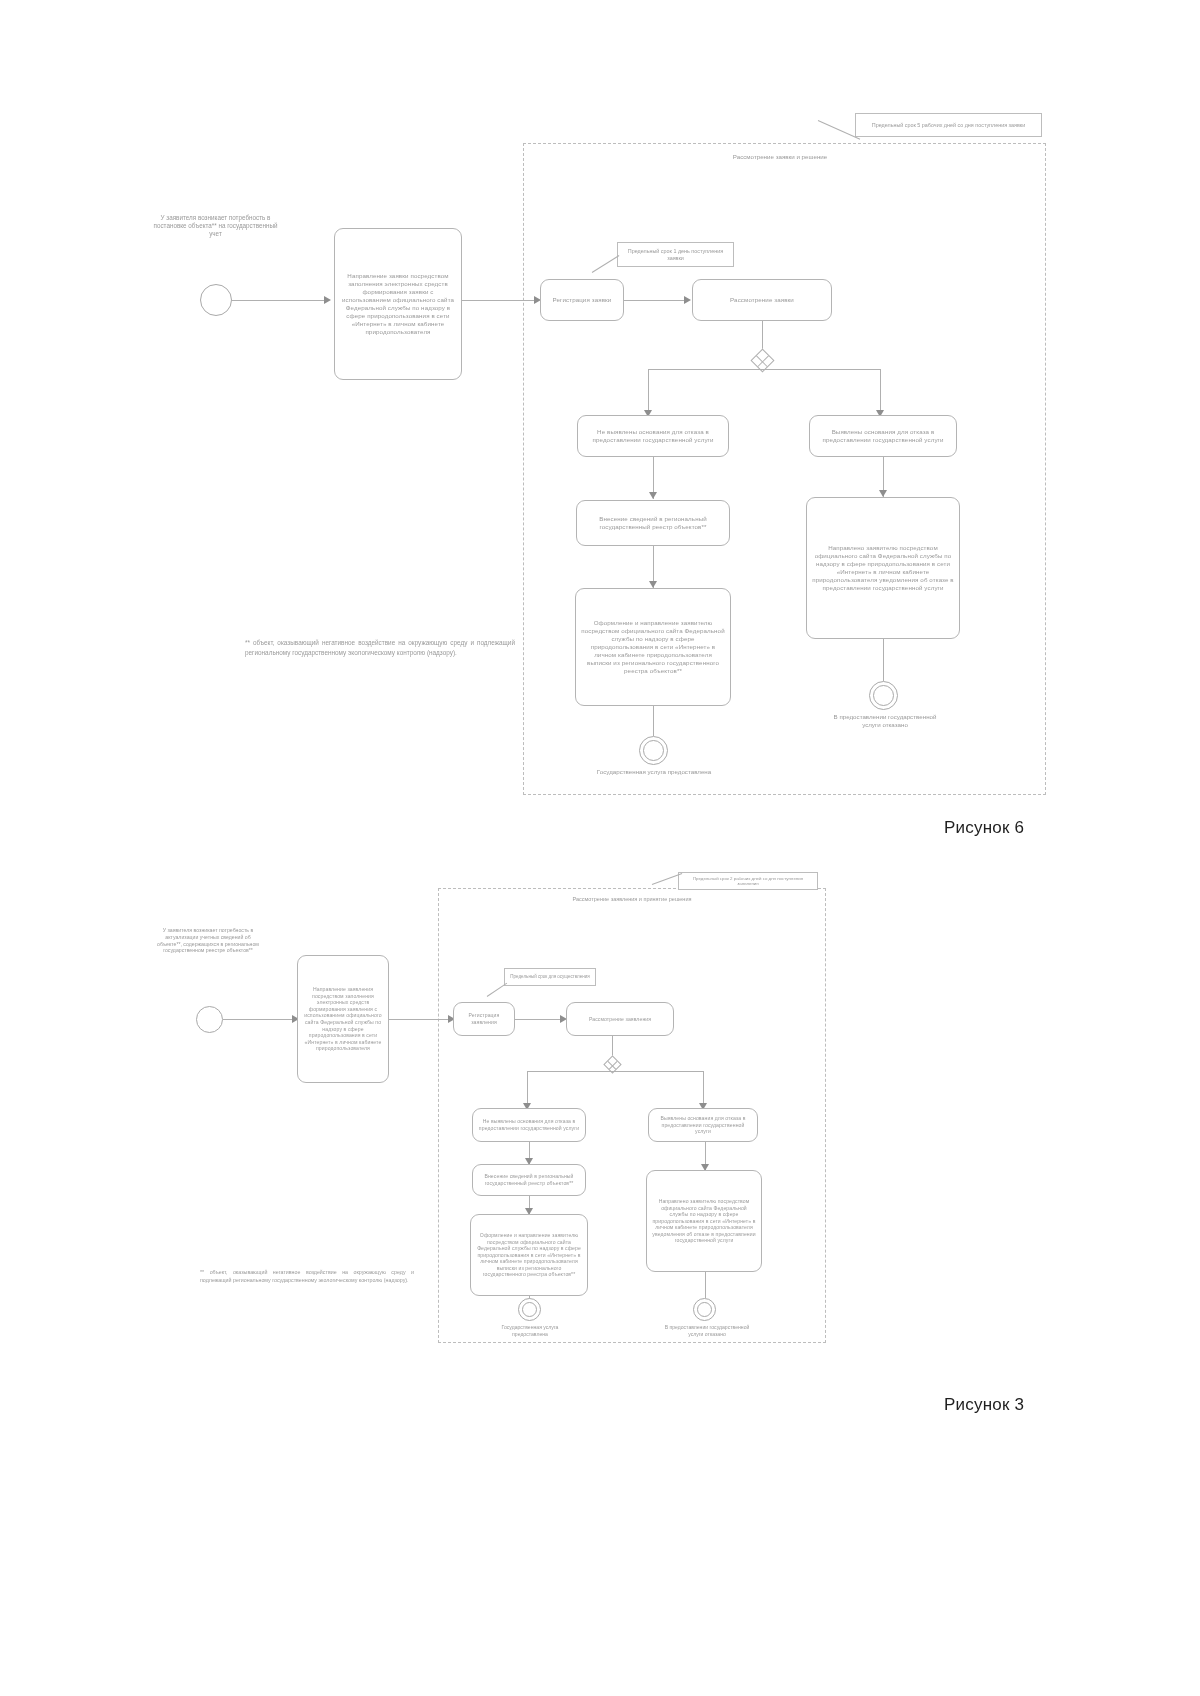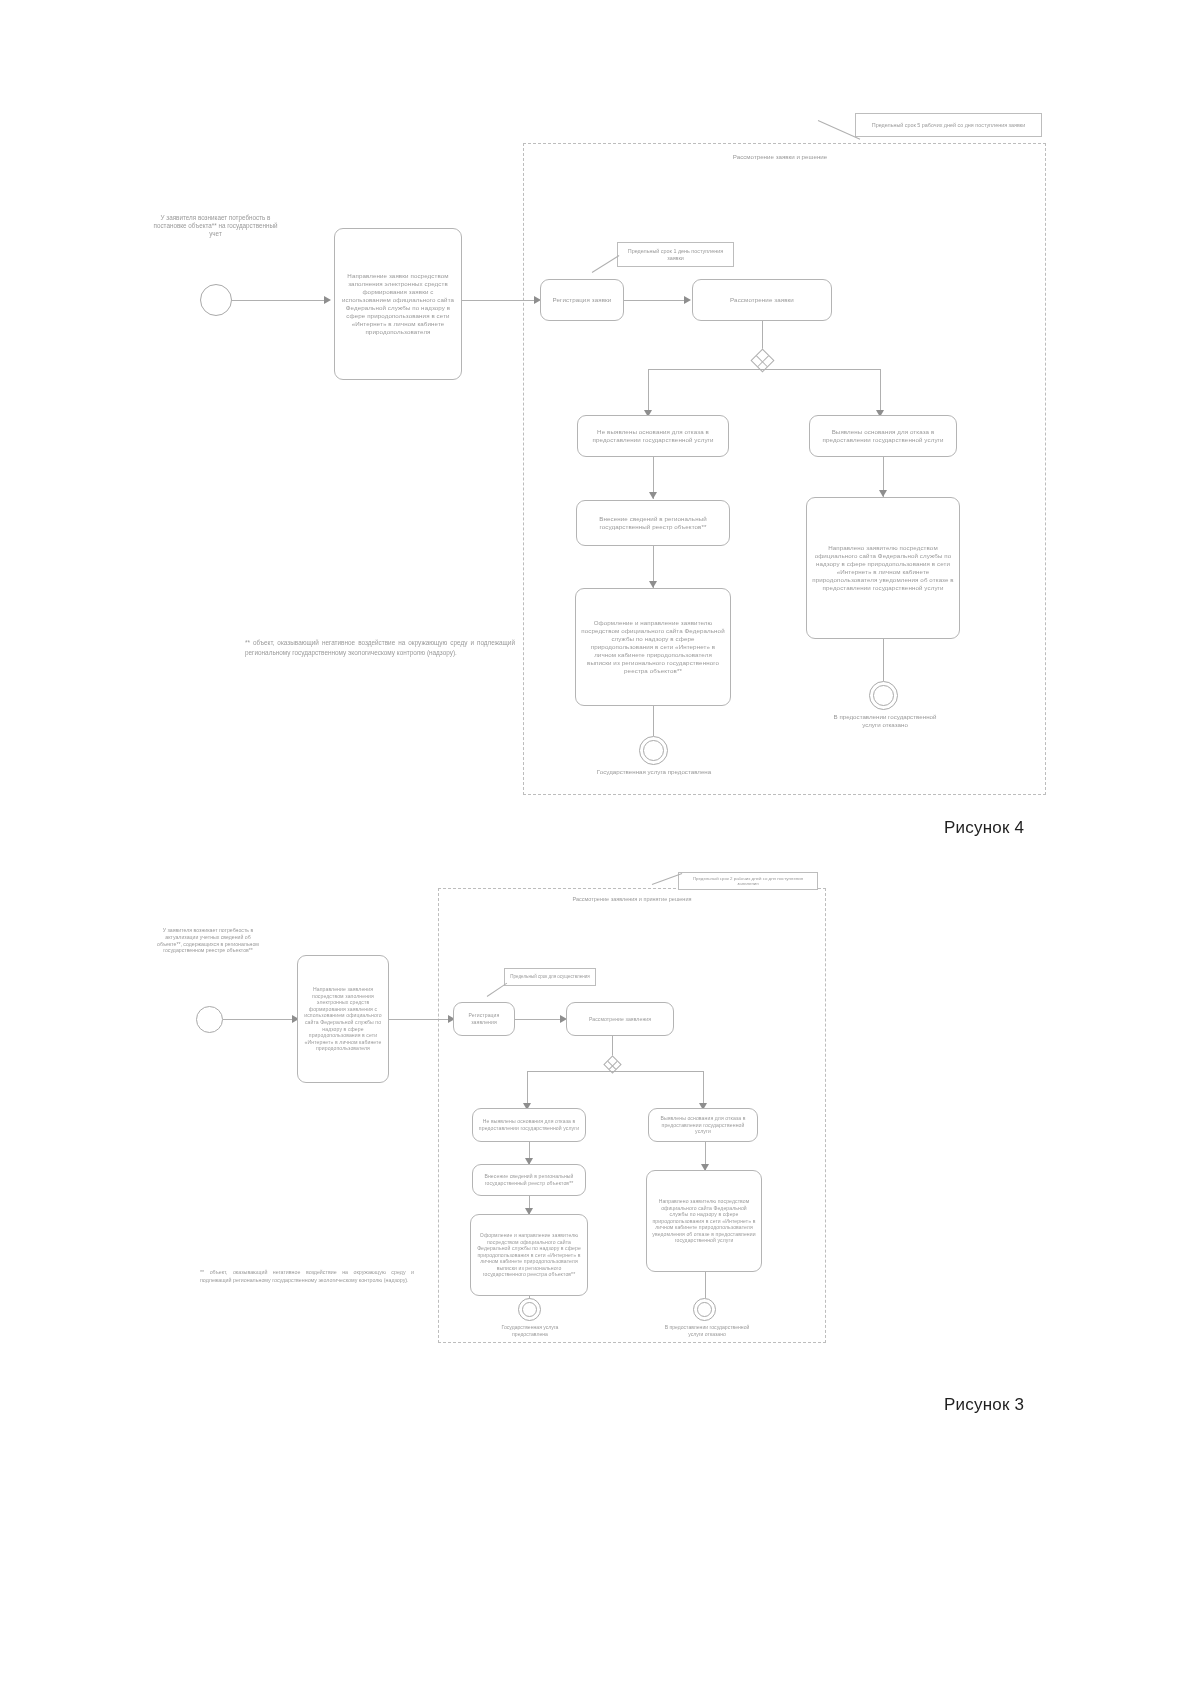--- a/index.html
+++ b/index.html
@@ -156,21 +156,21 @@
     <div class="arrow down" style="left:879px;top:490px;"></div>
 
     <div class="node" style="left:806px;top:497px;width:154px;height:142px;font-size:6.2px;">Направлено заявителю посредством официального сайта Федеральной службы по надзору в сфере природопользования в сети «Интернет» в личном кабинете природопользователя уведомления об отказе в предоставлении государственной услуги</div>
 
     <div class="ln lv" style="left:883px;top:639px;height:42px;"></div>
     <div class="circle double" style="left:869px;top:681px;width:29px;height:29px;"></div>
     <div class="plain" style="left:825px;top:713px;width:120px;font-size:6.2px;">В предоставлении государственной услуги отказано</div>
 
     <div class="plain just" style="left:245px;top:638px;width:270px;font-size:6.4px;line-height:1.55;">** объект, оказывающий негативное воздействие на окружающую среду и подлежащий региональному государственному экологическому контролю (надзору).</div>
 
-    <div class="caption" style="left:944px;top:818px;">Рисунок 4</div>
+    <div class="caption" style="left:944px;top:818px;">Рисунок 6</div>
   </div>
 
   <div>
 
     <div class="region" style="left:438px;top:888px;width:388px;height:455px;"></div>
 
     <div class="plain" style="left:552px;top:896px;width:160px;font-size:5.5px;">Рассмотрение заявления и принятие решения</div>
 
     <div class="note" style="left:678px;top:872px;width:140px;height:18px;font-size:4.4px;">Предельный срок 2 рабочих дней со дня поступления заявления</div>
     <div class="ln" style="left:652px;top:884px;width:32px;height:1px;transform:rotate(-20deg);transform-origin:left center;"></div>

